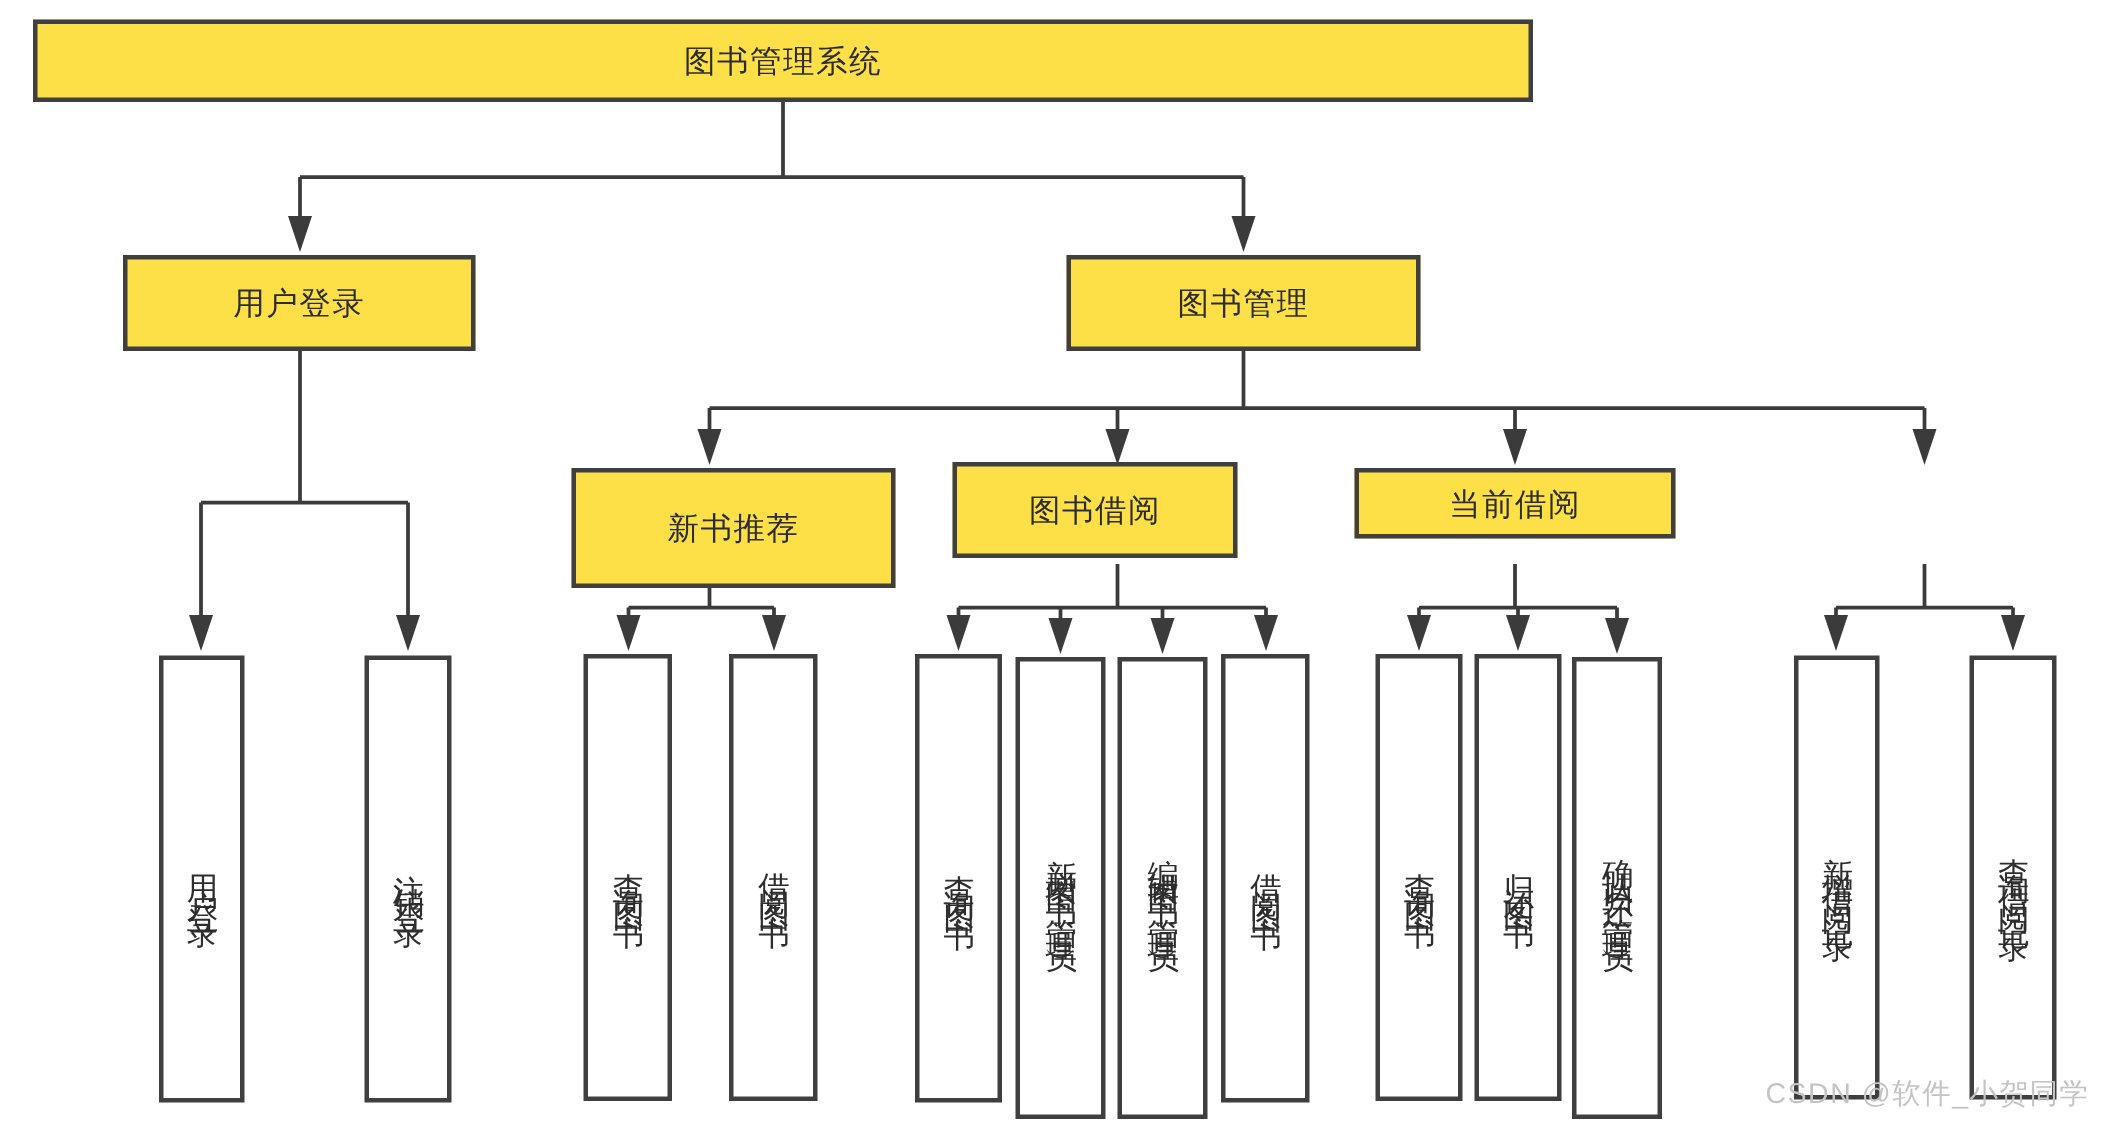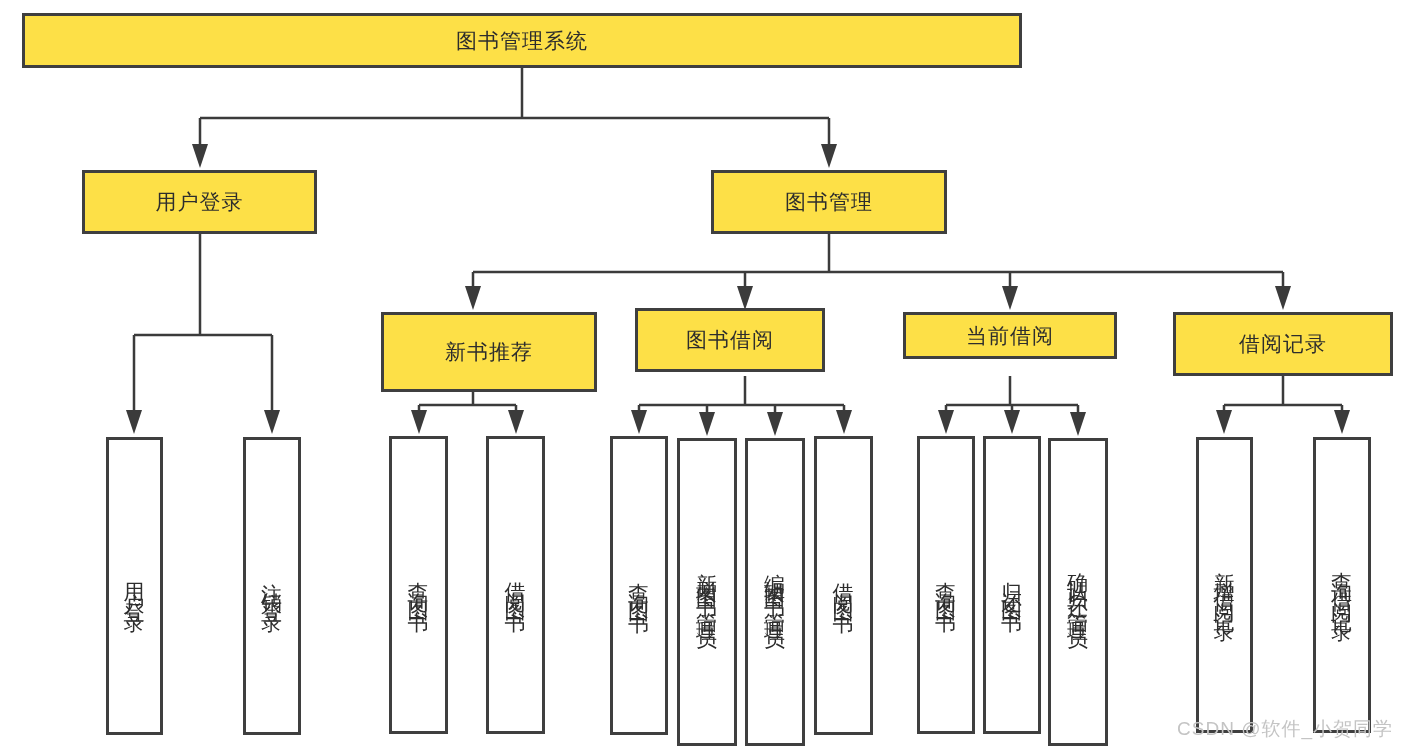--- a/index.html
+++ b/index.html
@@ -90,23 +90,20 @@
 
   <div class="node" style="left:381px;top:312px;width:216px;height:80px;">
     <span class="hlabel">新书推荐</span>
   </div>
   <div class="node" style="left:635px;top:308px;width:190px;height:64px;">
     <span class="hlabel">图书借阅</span>
   </div>
   <div class="node" style="left:903px;top:312px;width:214px;height:47px;">
     <span class="hlabel">当前借阅</span>
   </div>
-  <div class="node" style="left:1173px;top:312px;width:220px;height:64px;">
-    <span class="hlabel">借阅记录</span>
-  </div>
 
   <div class="leaf" style="left:106px;top:437px;width:57px;height:298px;">
     <span class="vlabel">用户登录</span>
   </div>
   <div class="leaf" style="left:243px;top:437px;width:58px;height:298px;">
     <span class="vlabel">注销登录</span>
   </div>
 
   <div class="leaf" style="left:389px;top:436px;width:59px;height:298px;">
     <span class="vlabel">查询图书</span>

